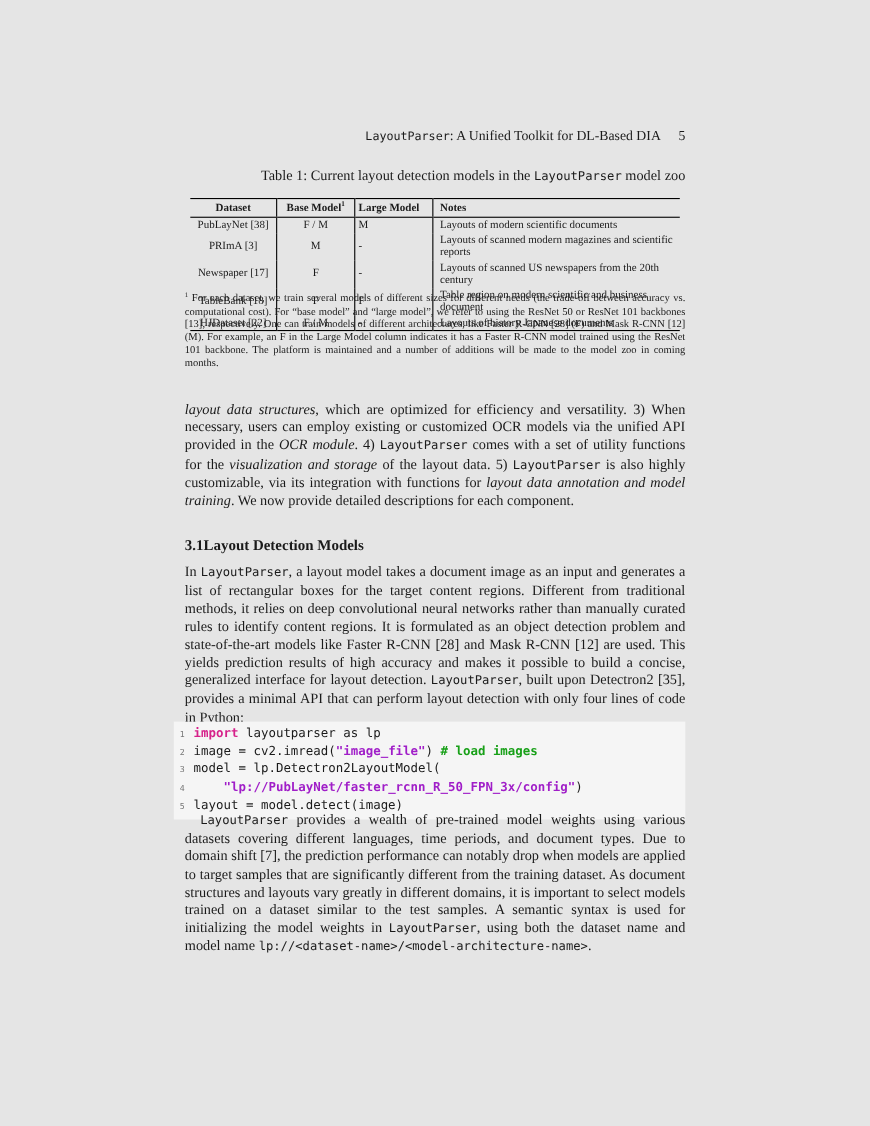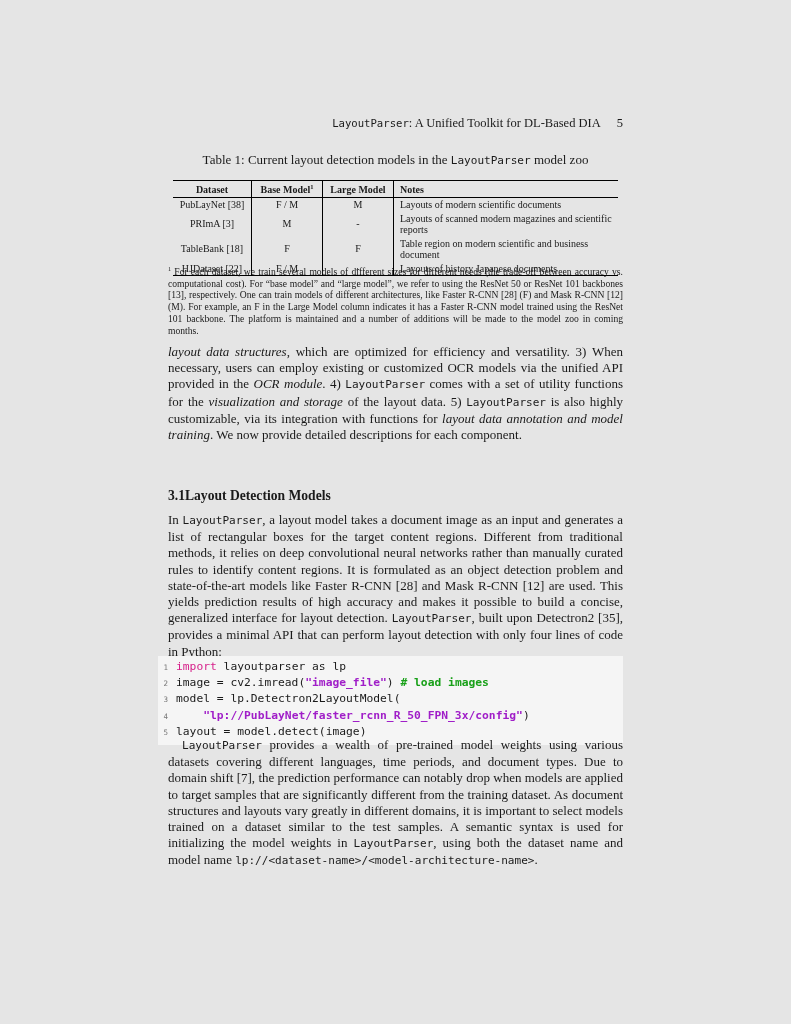--- a/index.html
+++ b/index.html
@@ -9,55 +9,55 @@
 
   
   .running-head{top:116px;display:flex;justify-content:flex-end;align-items:baseline;font-size:12.5px;}
   .running-head .pageno{margin-left:16px;}
 
   
   .seg-it{font-style:italic;}
   .seg-tt{font-family:"DejaVu Sans Mono","Liberation Mono",monospace;font-size:0.85em;}
 
   
-  .table-caption{top:152px;text-align:center;font-size:13px;}
+  .table-caption{top:152px;text-align:right;font-size:13px;}
 
   
   .table-block{top:180px;}
   table.model-zoo{border-collapse:collapse;width:445px;margin:0 auto;
         border-top:1px solid #000;border-bottom:1px solid #000;font-size:10px;}
   table.model-zoo th{font-weight:bold;border-bottom:1px solid #000;padding:2px 3px;height:12px;}
   table.model-zoo td{padding:1px 3px;line-height:11.5px;}
   table.model-zoo th:nth-child(n+2),table.model-zoo td:nth-child(n+2){border-left:1px solid #000;}
   .col-dataset{width:72px;text-align:center;}
   .col-base{width:64px;text-align:center;}
-  .col-large{width:64px;text-align:center;}
+  .col-large{width:64px;text-align:left;}
   .col-notes{text-align:left;padding-left:6px!important;}
   sup{font-size:0.65em;vertical-align:super;line-height:0;}
 
   
   .footnote{top:266px;font-size:9.6px;line-height:11.7px;text-align:justify;}
 
   
   .para{font-size:13px;line-height:16.2px;text-align:justify;}
-  .para-a{top:344px;}
+  .para-a{top:364px;}
   .para-b{top:512px;}
   .para-c{top:737px;text-indent:14px;}
 
   
   .section-heading{top:488px;font-size:13.6px;font-weight:bold;}
   .section-heading .sec-num{margin-right:0;}
 
   
   .code-block{top:656px;left:158px;width:465px;background:var(--code-bg,#f5f5f5);
         padding:3px 0 5px 0;font-family:"DejaVu Sans Mono","Liberation Mono",monospace;}
   .code-line{display:flex;align-items:baseline;line-height:15.2px;white-space:pre;}
   .code-line .lineno{width:10px;text-align:right;font-size:7.5px;color:#777;flex:0 0 10px;margin-right:8px;}
   .code-line .code-text{font-size:11.3px;}
-  .seg-kw{color:var(--kw,#d6218a);font-weight:normal;}
+  .seg-kw{color:var(--kw,#d6218a);font-weight:bold;}
   .seg-str{color:var(--str,#a01ec8);font-weight:bold;}
   .seg-com{color:var(--com,#18a018);font-weight:bold;}
 </style>
 </head>
 <body>
 
 <div class="page">
 
   <div class="content running-head">
     <span><span class="seg-tt">LayoutParser</span><span>: A Unified Toolkit for DL-Based DIA</span></span>
@@ -81,20 +81,26 @@
             <td class="col-dataset">PubLayNet [38]</td>
             <td class="col-base">F / M</td>
             <td class="col-large">M</td>
             <td class="col-notes">Layouts of modern scientific documents</td>
           </tr>
           <tr>
             <td class="col-dataset">PRImA [3]</td>
             <td class="col-base">M</td>
             <td class="col-large">-</td>
             <td class="col-notes">Layouts of scanned modern magazines and scientific reports</td>
+          </tr>
+          <tr>
+            <td class="col-dataset">Newspaper [17]</td>
+            <td class="col-base">F</td>
+            <td class="col-large">-</td>
+            <td class="col-notes">Layouts of scanned US newspapers from the 20th century</td>
           </tr>
           <tr>
             <td class="col-dataset">TableBank [18]</td>
             <td class="col-base">F</td>
             <td class="col-large">F</td>
             <td class="col-notes">Table region on modern scientific and business document</td>
           </tr>
           <tr>
             <td class="col-dataset">HJDataset [22]</td>
             <td class="col-base">F / M</td>

